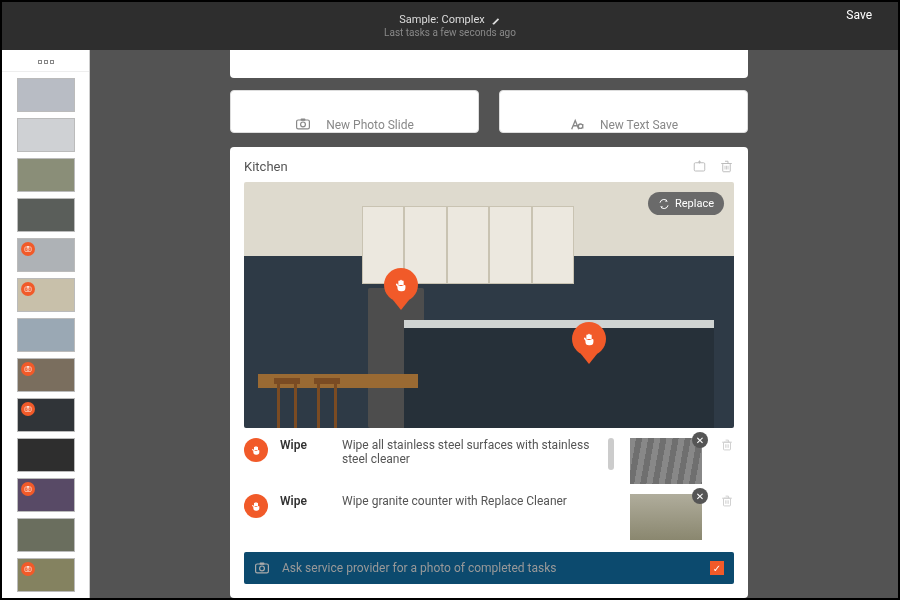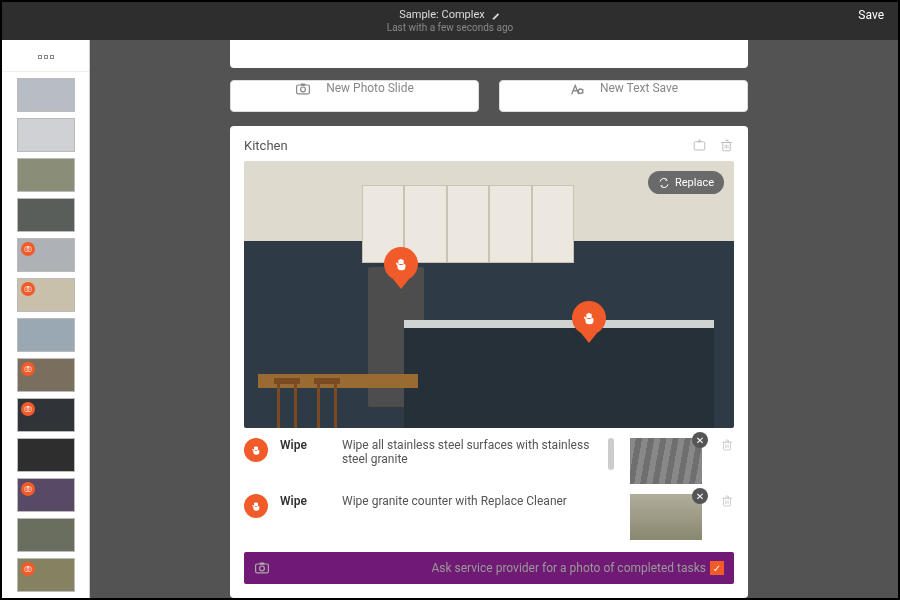--- a/index.html
+++ b/index.html
@@ -1,45 +1,45 @@
 <!DOCTYPE html>
 <html><head>
 <meta charset="utf-8">
 <style>
   * { box-sizing: border-box; margin: 0; padding: 0; }
   html, body { width: 900px; height: 600px; overflow: hidden; font-family: -apple-system, BlinkMacSystemFont, "Segoe UI", Roboto, sans-serif; }
   body { background: #2e2e2e; border: 2px solid #000; display: flex; flex-direction: column; }
 
   
-  .header { height: 38px; background: #2e2e2e; display: flex; align-items: center; justify-content: center; position: relative; color: #ccc; font-size: 11px; }
+  .header { height: 48px; background: #2e2e2e; display: flex; align-items: center; justify-content: center; position: relative; color: #ccc; font-size: 11px; }
   .header-center { display: flex; flex-direction: column; align-items: center; line-height: 1.2; }
   .header-title { display: flex; align-items: center; gap: 6px; color: #ddd; }
   .header-sub { color: #888; font-size: 10px; }
   .pencil-icon { width: 10px; height: 10px; }
-  .save-btn { position: absolute; right: 14px; top: 6px; color: #fff; font-size: 12px; cursor: pointer; }
+  .save-btn { position: absolute; right: 26px; top: 6px; color: #fff; font-size: 12px; cursor: pointer; }
 
   
   .main { flex: 1; display: flex; min-height: 0; background: #535353; }
 
   
   .sidebar { width: 88px; background: #fff; border-right: 1px solid #ccc; display: flex; flex-direction: column; align-items: center; padding-top: 8px; overflow: hidden; }
   .grid-icon-wrap { width: 100%; height: 24px; display: flex; justify-content: center; align-items: center; border-bottom: 1px solid #eee; margin-bottom: 6px; }
   .grid-icon { width: 16px; height: 10px; display: flex; gap: 2px; }
   .grid-icon span { width: 4px; height: 4px; border: 1px solid #888; }
   .thumb { width: 58px; height: 34px; margin-bottom: 6px; background: #808890; position: relative; border: 1px solid #bbb; cursor: pointer; }
   .thumb .badge { position: absolute; left: 3px; top: 3px; width: 14px; height: 14px; border-radius: 50%; background: #f15a29; display: flex; align-items: center; justify-content: center; }
   .thumb .badge svg { width: 8px; height: 8px; }
 
   
   .canvas-area { flex: 1; overflow: hidden; padding: 0 150px 0 140px; position: relative; }
   .canvas-inner { display: flex; flex-direction: column; align-items: stretch; height: 100%; }
   .white-strip { height: 28px; background: #fff; border-radius: 0 0 4px 4px; margin-bottom: 12px; }
 
   .action-row { display: flex; gap: 20px; margin-bottom: 14px; }
-  .action-btn { flex: 1; height: 32px; background: #fff; border: 1px solid #ddd; border-radius: 4px; display: flex; align-items: flex-start; justify-content: center; gap: 15px; color: #888; font-size: 12px; cursor: pointer; }
+  .action-btn { flex: 1; height: 43px; background: #fff; border: 1px solid #ddd; border-radius: 4px; display: flex; align-items: flex-end; justify-content: center; gap: 15px; color: #888; font-size: 12px; cursor: pointer; }
 
   .slide-card { background: #fff; border-radius: 4px; padding: 12px 14px 14px; flex: 1; display: flex; flex-direction: column; overflow: hidden; }
   .slide-head { display: flex; align-items: center; margin-bottom: 8px; }
   .slide-title { font-size: 13px; color: #555; }
   .slide-head-actions { margin-left: auto; display: flex; gap: 12px; }
   .slide-head-actions svg { width: 15px; height: 15px; color: #bbb; cursor: pointer; }
 
   .photo-wrap { position: relative; width: 100%; height: 304px; border-radius: 2px; overflow: hidden; background: linear-gradient(180deg,#dedace 0%,#dedace 30%,#2e3a46 30%,#2e3a46 100%); }
   .cabinets { position:absolute; top:24px; left:118px; right:160px; height:78px; display:flex; }
   .cabinets .cab { flex:1; background:#ece8df; border:1px solid #c9c3b2; }
@@ -66,21 +66,21 @@
   .task-name { font-weight: 600; color: #333; width: 50px; flex-shrink:0; }
   .task-desc { color: #555; flex: 1; padding-right:6px;}
   .task-thumb-wrap { position:relative; width: 72px; height: 46px; flex-shrink:0; }
   .task-thumb { width:100%; height:100%; background: #7a7e78; }
   .task-thumb.t1 { background: repeating-linear-gradient(100deg,#888 0 6px,#6f6f6f 6px 12px);}
   .task-thumb.t2 { background: linear-gradient(#b0ad9c,#8a876f); }
   .close-x { position:absolute; right:-6px; top:-6px; width:16px; height:16px; border-radius:50%; background:#555; color:#fff; font-size:10px; display:flex; align-items:center; justify-content:center; cursor:pointer;}
   .task-trash { margin-left: 6px; color:#ccc; cursor:pointer; }
   .scroll-ind { width:6px; height:32px; border-radius:3px; background:#ccc; margin-right:4px; flex-shrink:0;}
 
-  .ask-row { margin-top: 12px; background: #701a75; padding: 8px 10px; display:flex; align-items:center; gap:4px; border-radius:2px;text-align:right;}
+  .ask-row { margin-top: 12px; background: #0c4a6e; padding: 8px 10px; display:flex; align-items:center; gap:12px; border-radius:2px;}
   .ask-row .cam { color:#aaa; }
   .ask-row .txt { color:#999; font-size:12px; flex:1; }
   .ask-row .chk { width:14px; height:14px; background:#f15a29; display:flex; align-items:center; justify-content:center; color:#fff; font-size:10px;}
 </style>
 </head>
 <body>
 
 <svg width="0" height="0" style="position:absolute">
   <defs>
     <g id="i-camera">
@@ -115,21 +115,21 @@
 </svg>
 
 <div class="header">
   <div class="header-center">
     <div class="header-title">
       <span>Sample: Complex</span>
       <svg class="pencil-icon" viewBox="0 0 16 16">
           <use href="#i-pencil"></use>
         </svg>
     </div>
-    <div class="header-sub">Last with a few seconds ago</div>
+    <div class="header-sub">Last tasks a few seconds ago</div>
   </div>
   <div class="save-btn">Save</div>
 </div>
 
 <div class="main">
   <div class="sidebar">
     <div class="grid-icon-wrap">
       <div class="grid-icon">
           <span></span>
           <span></span>
@@ -270,21 +270,21 @@
         </div>
 
         <div class="tasks" id="tasks-host">
             <div class="task">
               <div class="task-icon">
                 <svg viewBox="0 0 18 18">
                   <use href="#i-hand"></use>
                 </svg>
               </div>
               <div class="task-name">Wipe</div>
-              <div class="task-desc">Wipe all stainless steel surfaces with stainless steel granite</div>
+              <div class="task-desc">Wipe all stainless steel surfaces with stainless steel cleaner</div>
               <div class="scroll-ind"></div>
               <div class="task-thumb-wrap">
                 <div class="task-thumb t1"></div>
                 <div class="close-x">✕</div>
               </div>
               <svg class="task-trash" width="14" height="14" viewBox="0 0 20 20">
                 <use href="#i-trash"></use>
               </svg>
             </div>
             <div class="task">

